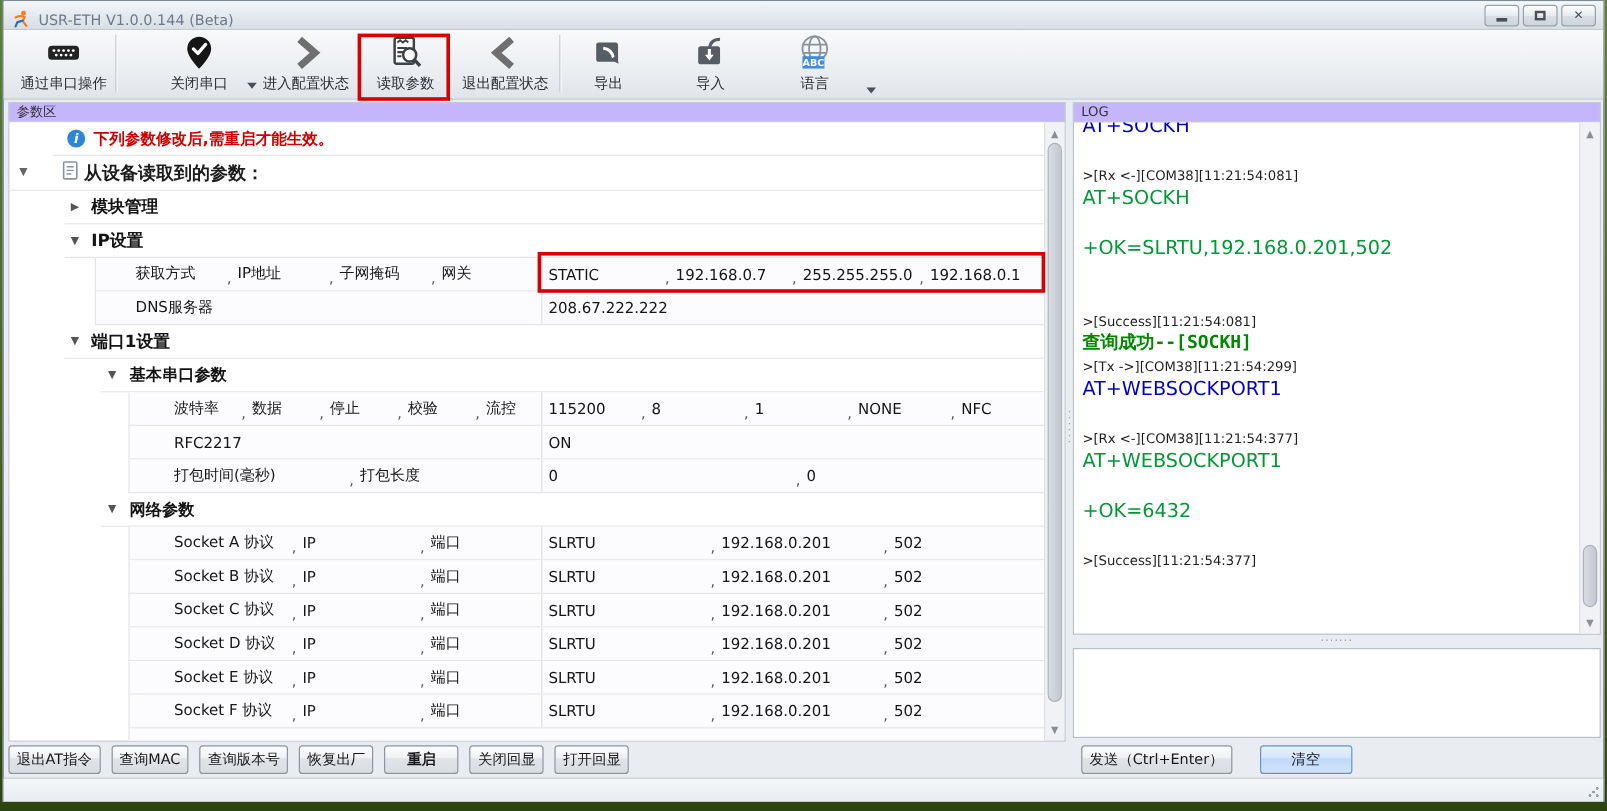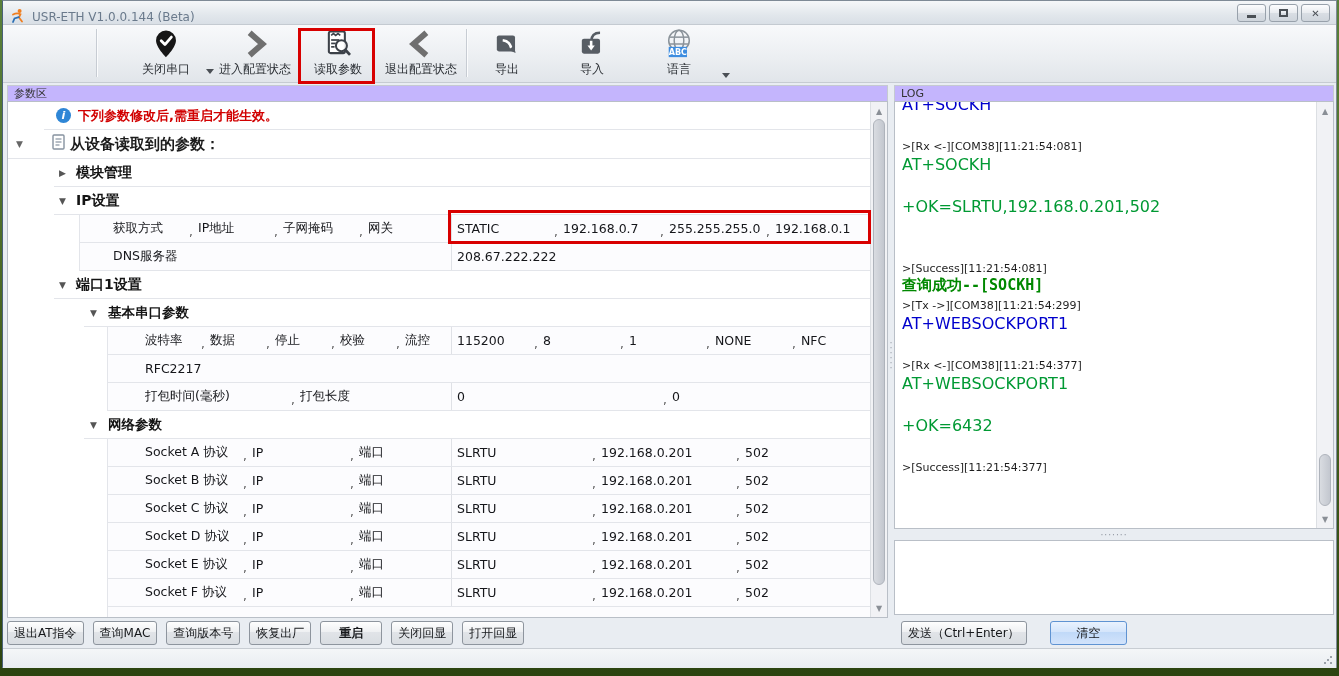--- a/index.html
+++ b/index.html
@@ -137,20 +137,39 @@
           <div class="g-min"></div>
         </div>
         <div class="wc-btn">
           <div class="g-max"></div>
         </div>
         <div class="wc-btn">✕</div>
       </div>
   </div>
 
   <div class="toolbar" id="toolbar">
+      <div class="tb-item" style="left: 4px; width: 92px;">
+        <div class="tb-icon">
+          <svg width="30" height="30" viewBox="0 0 28 28">
+            <rect x="2" y="8.5" width="24" height="11" rx="3" fill="#222"></rect>
+            <g fill="#fff">
+              <circle cx="6.5" cy="12.3" r="1.1"></circle>
+              <circle cx="10.2" cy="12.3" r="1.1"></circle>
+              <circle cx="14" cy="12.3" r="1.1"></circle>
+              <circle cx="17.8" cy="12.3" r="1.1"></circle>
+              <circle cx="21.5" cy="12.3" r="1.1"></circle>
+              <circle cx="8.3" cy="15.8" r="1.1"></circle>
+              <circle cx="12.1" cy="15.8" r="1.1"></circle>
+              <circle cx="15.9" cy="15.8" r="1.1"></circle>
+              <circle cx="19.7" cy="15.8" r="1.1"></circle>
+            </g>
+          </svg>
+        </div>
+        <div class="tb-label">通过串口操作</div>
+      </div>
       <div class="tb-sep" style="left: 93px;"></div>
       <div class="tb-item" style="left: 112px; width: 102px;">
         <div class="tb-icon">
           <svg width="30" height="30" viewBox="0 0 28 28">
             <path d="M14,1.5 a9.3,9.3 0 0 1 9.3,9.3 c0,6.5 -9.3,15.5 -9.3,15.5 c0,0 -9.3,-9 -9.3,-15.5 a9.3,9.3 0 0 1 9.3,-9.3 z" fill="#161616"></path>
             <polyline points="9.5,11 13,14.5 19,7.5" stroke="#fff" stroke-width="2.6" fill="none" stroke-linecap="round" stroke-linejoin="round"></polyline>
           </svg>
         </div>
         <div class="tb-label">关闭串口</div>
       </div>
@@ -310,20 +329,23 @@
             <span class="csep">,</span>
             <span class="citem" style="width: 72px;">NONE</span>
             <span class="csep">,</span>
             <span class="citem">NFC</span>
           </div>
         </div>
         <div class="prow row-leaf k-serial">
           <div class="lcell">
             <span class="citem">RFC2217</span>
           </div>
+          <div class="vcell">
+            <span class="citem">ON</span>
+          </div>
         </div>
         <div class="prow row-leaf k-pack">
           <div class="lcell">
             <span class="citem" style="width: 141px;">打包时间(毫秒)</span>
             <span class="csep">,</span>
             <span class="citem">打包长度</span>
           </div>
           <div class="vcell">
             <span class="citem" style="width: 201px;">0</span>
             <span class="csep">,</span>

